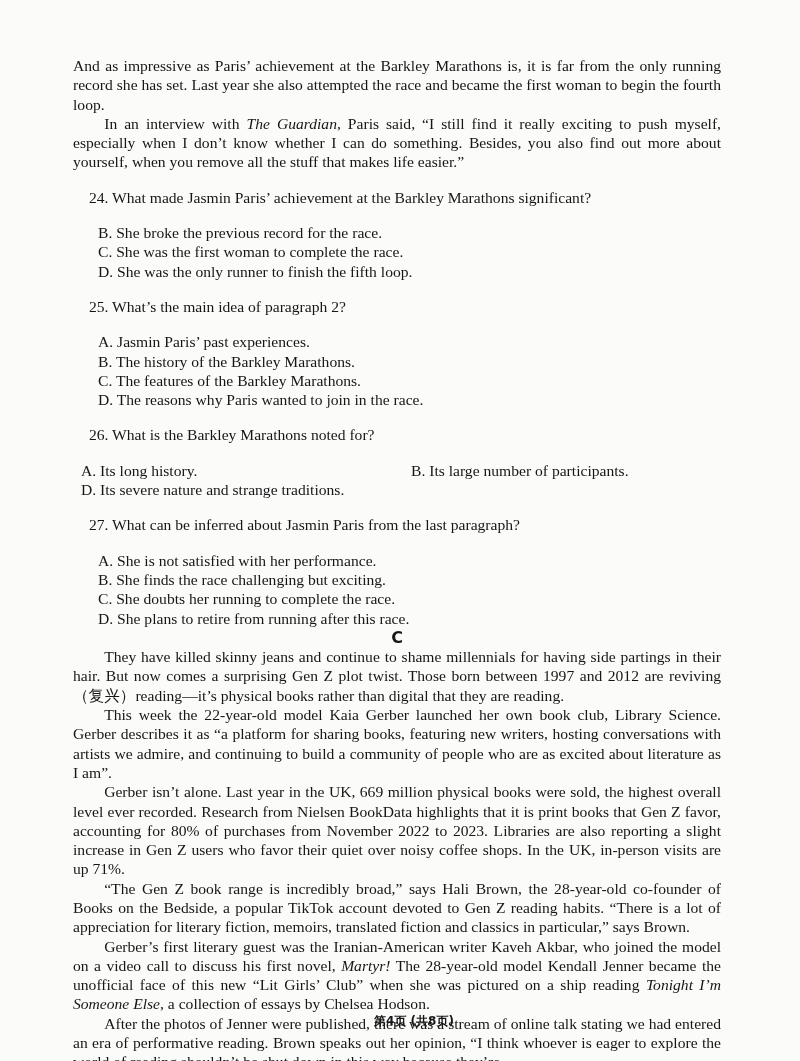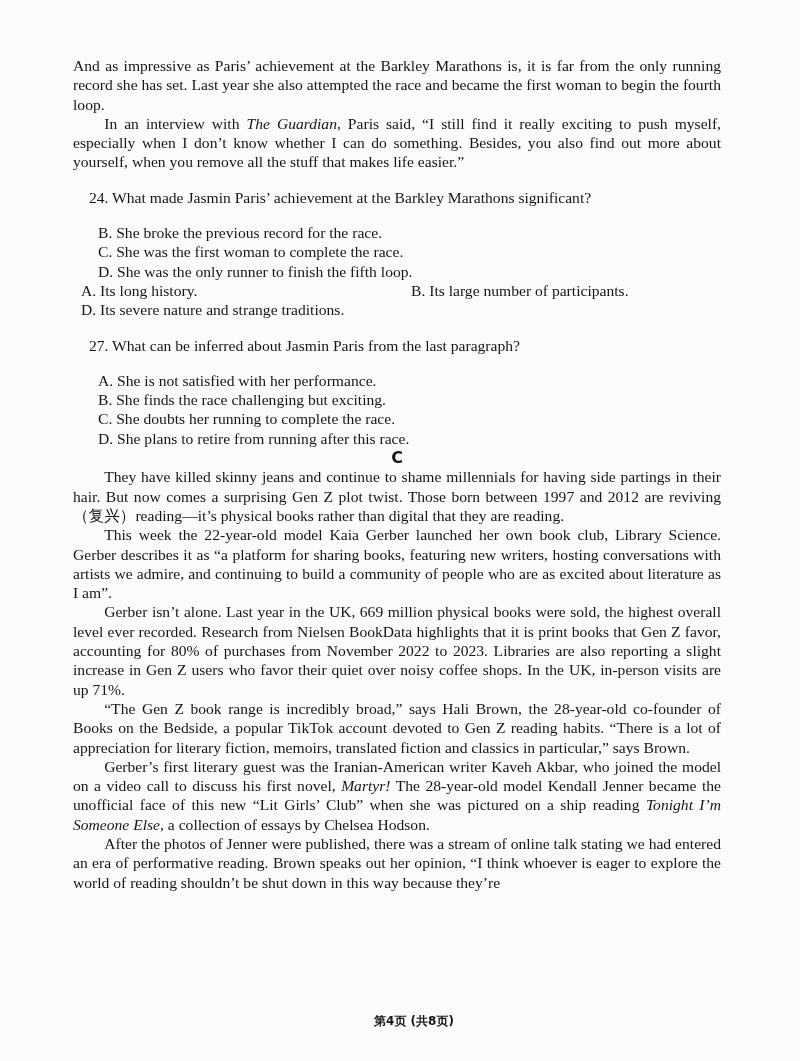--- a/index.html
+++ b/index.html
@@ -46,22 +46,30 @@
     <p>And as impressive as Paris’ achievement at the Barkley Marathons is, it is far from the only running record she has set. Last year she also attempted the race and became the first woman to begin the fourth loop.</p>
     <p class="indent"><span>In an interview with </span><i>The Guardian</i><span>, Paris said, “I still find it really exciting to push myself, especially when I don’t know whether I can do something. Besides, you also find out more about yourself, when you remove all the stuff that makes life easier.”</span></p>
 
     <div>
       <p class="q">24. What made Jasmin Paris’ achievement at the Barkley Marathons significant?</p>
       <p class="opt">B. She broke the previous record for the race.</p>
       <p class="opt">C. She was the first woman to complete the race.</p>
       <p class="opt">D. She was the only runner to finish the fifth loop.</p>
     </div>
 
+    <div>
+      <p class="q">25. What’s the main idea of paragraph 2?</p>
+      <p class="opt">A. Jasmin Paris’ past experiences.</p>
+      <p class="opt">B. The history of the Barkley Marathons.</p>
+      <p class="opt">C. The features of the Barkley Marathons.</p>
+      <p class="opt">D. The reasons why Paris wanted to join in the race.</p>
+    </div>
 
     <div>
+      <p class="q">26. What is the Barkley Marathons noted for?</p>
       <div class="opt-row">
         <span class="col">A. Its long history.</span>
         <span>B. Its large number of participants.</span>
       </div>
       <div class="opt-row">
         <span>D. Its severe nature and strange traditions.</span>
       </div>
     </div>
 
     <div>

